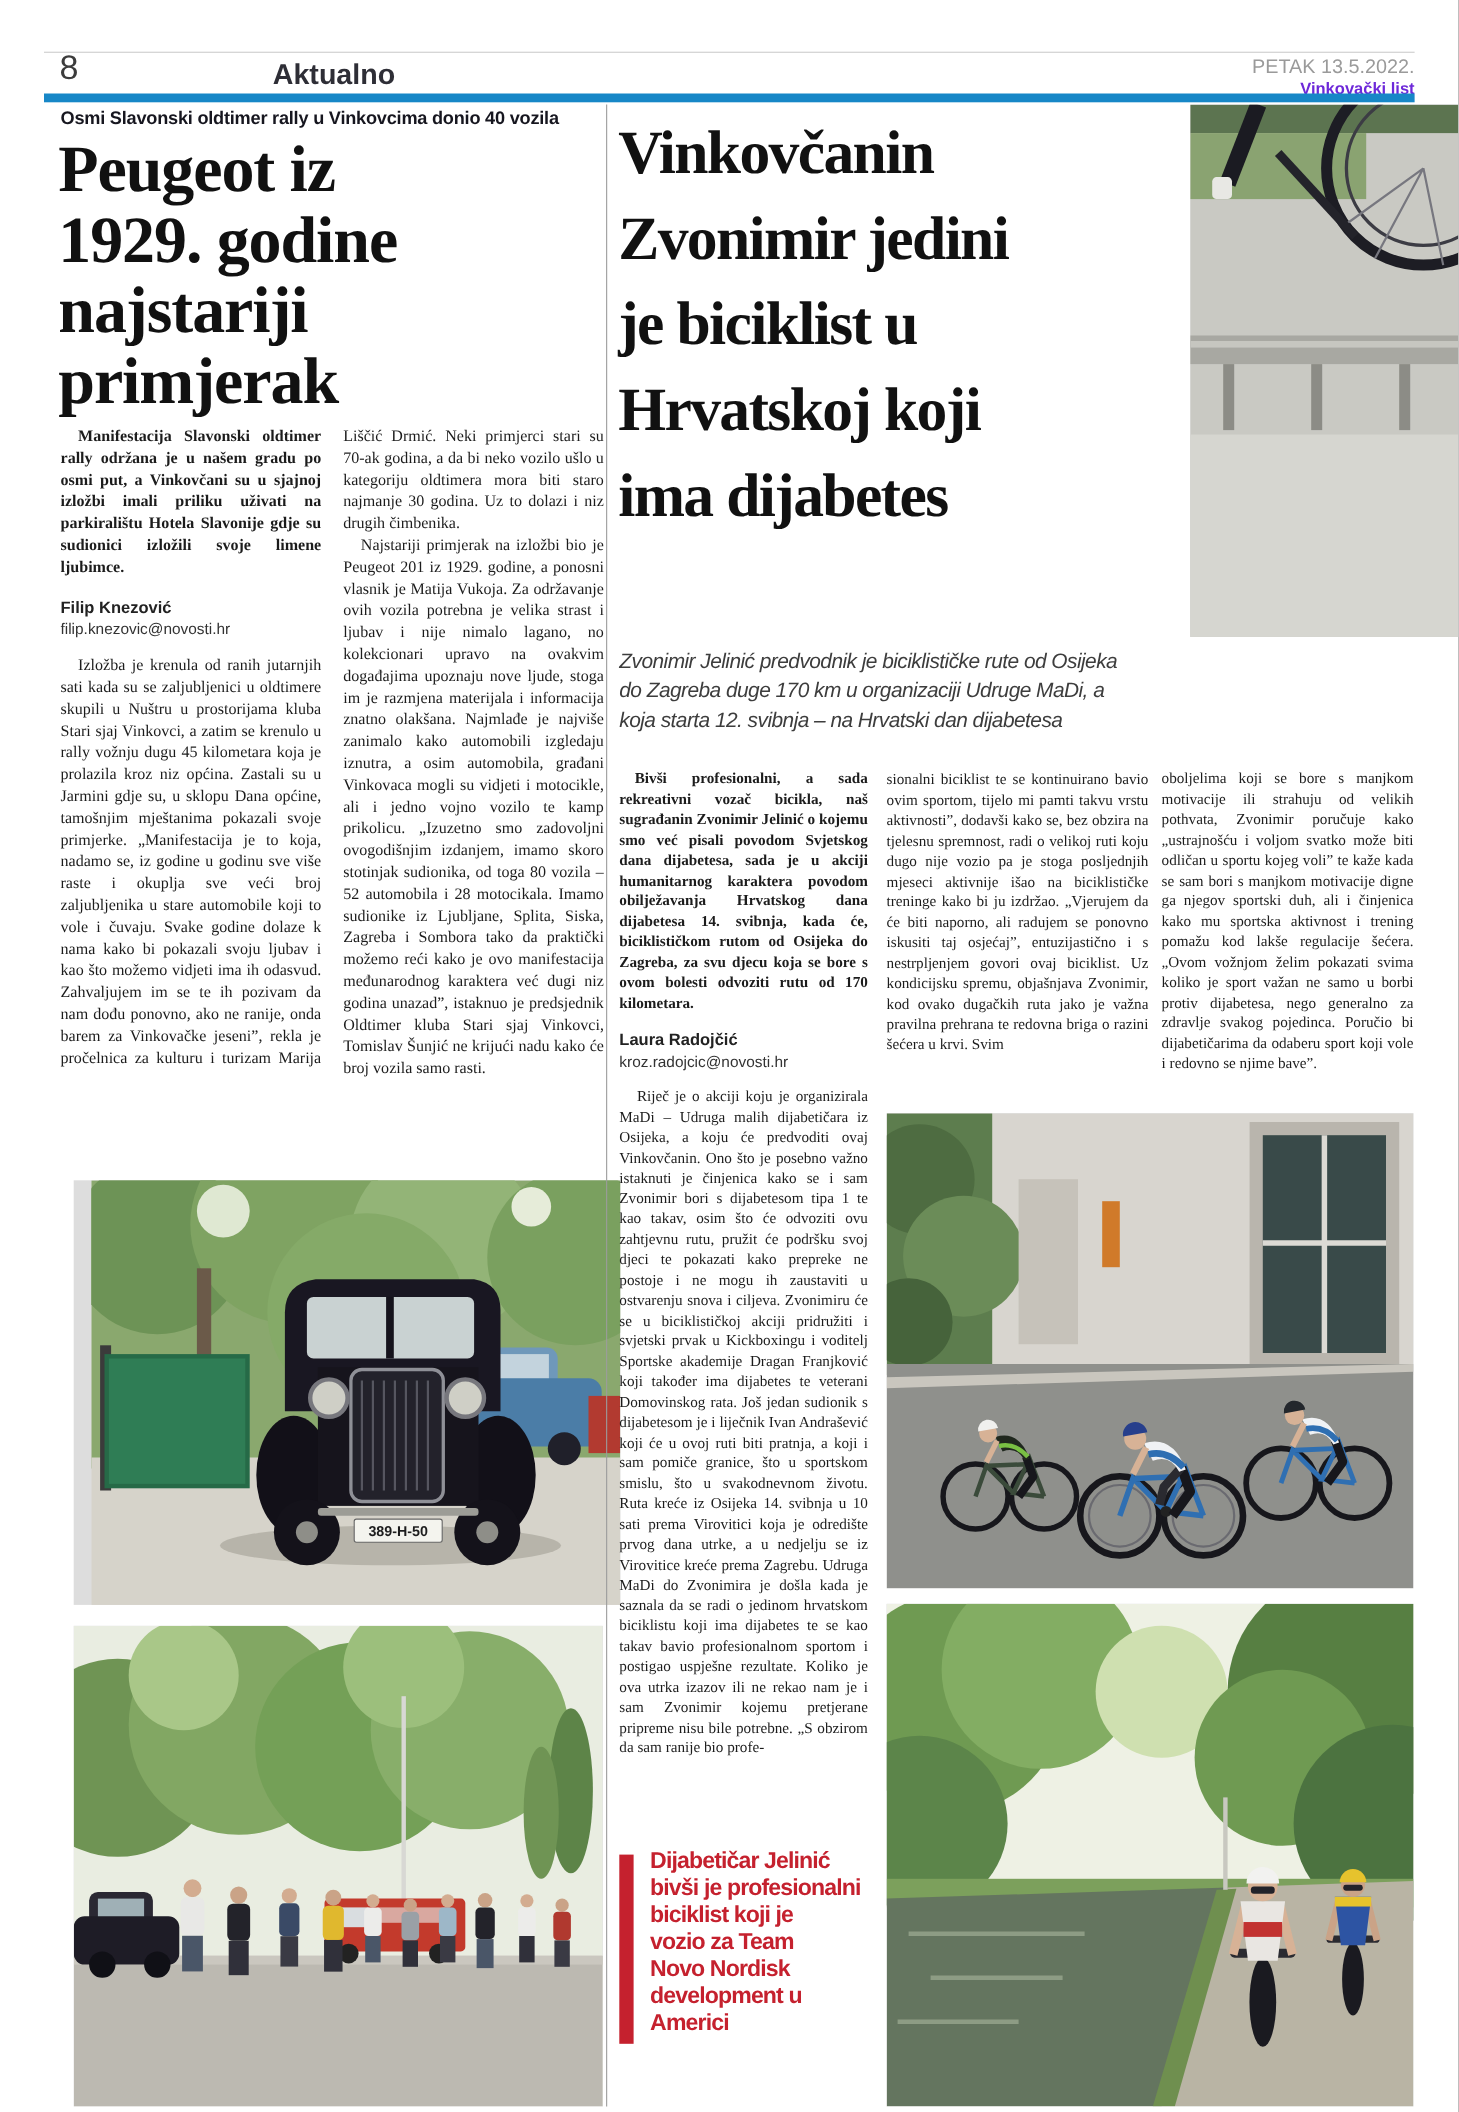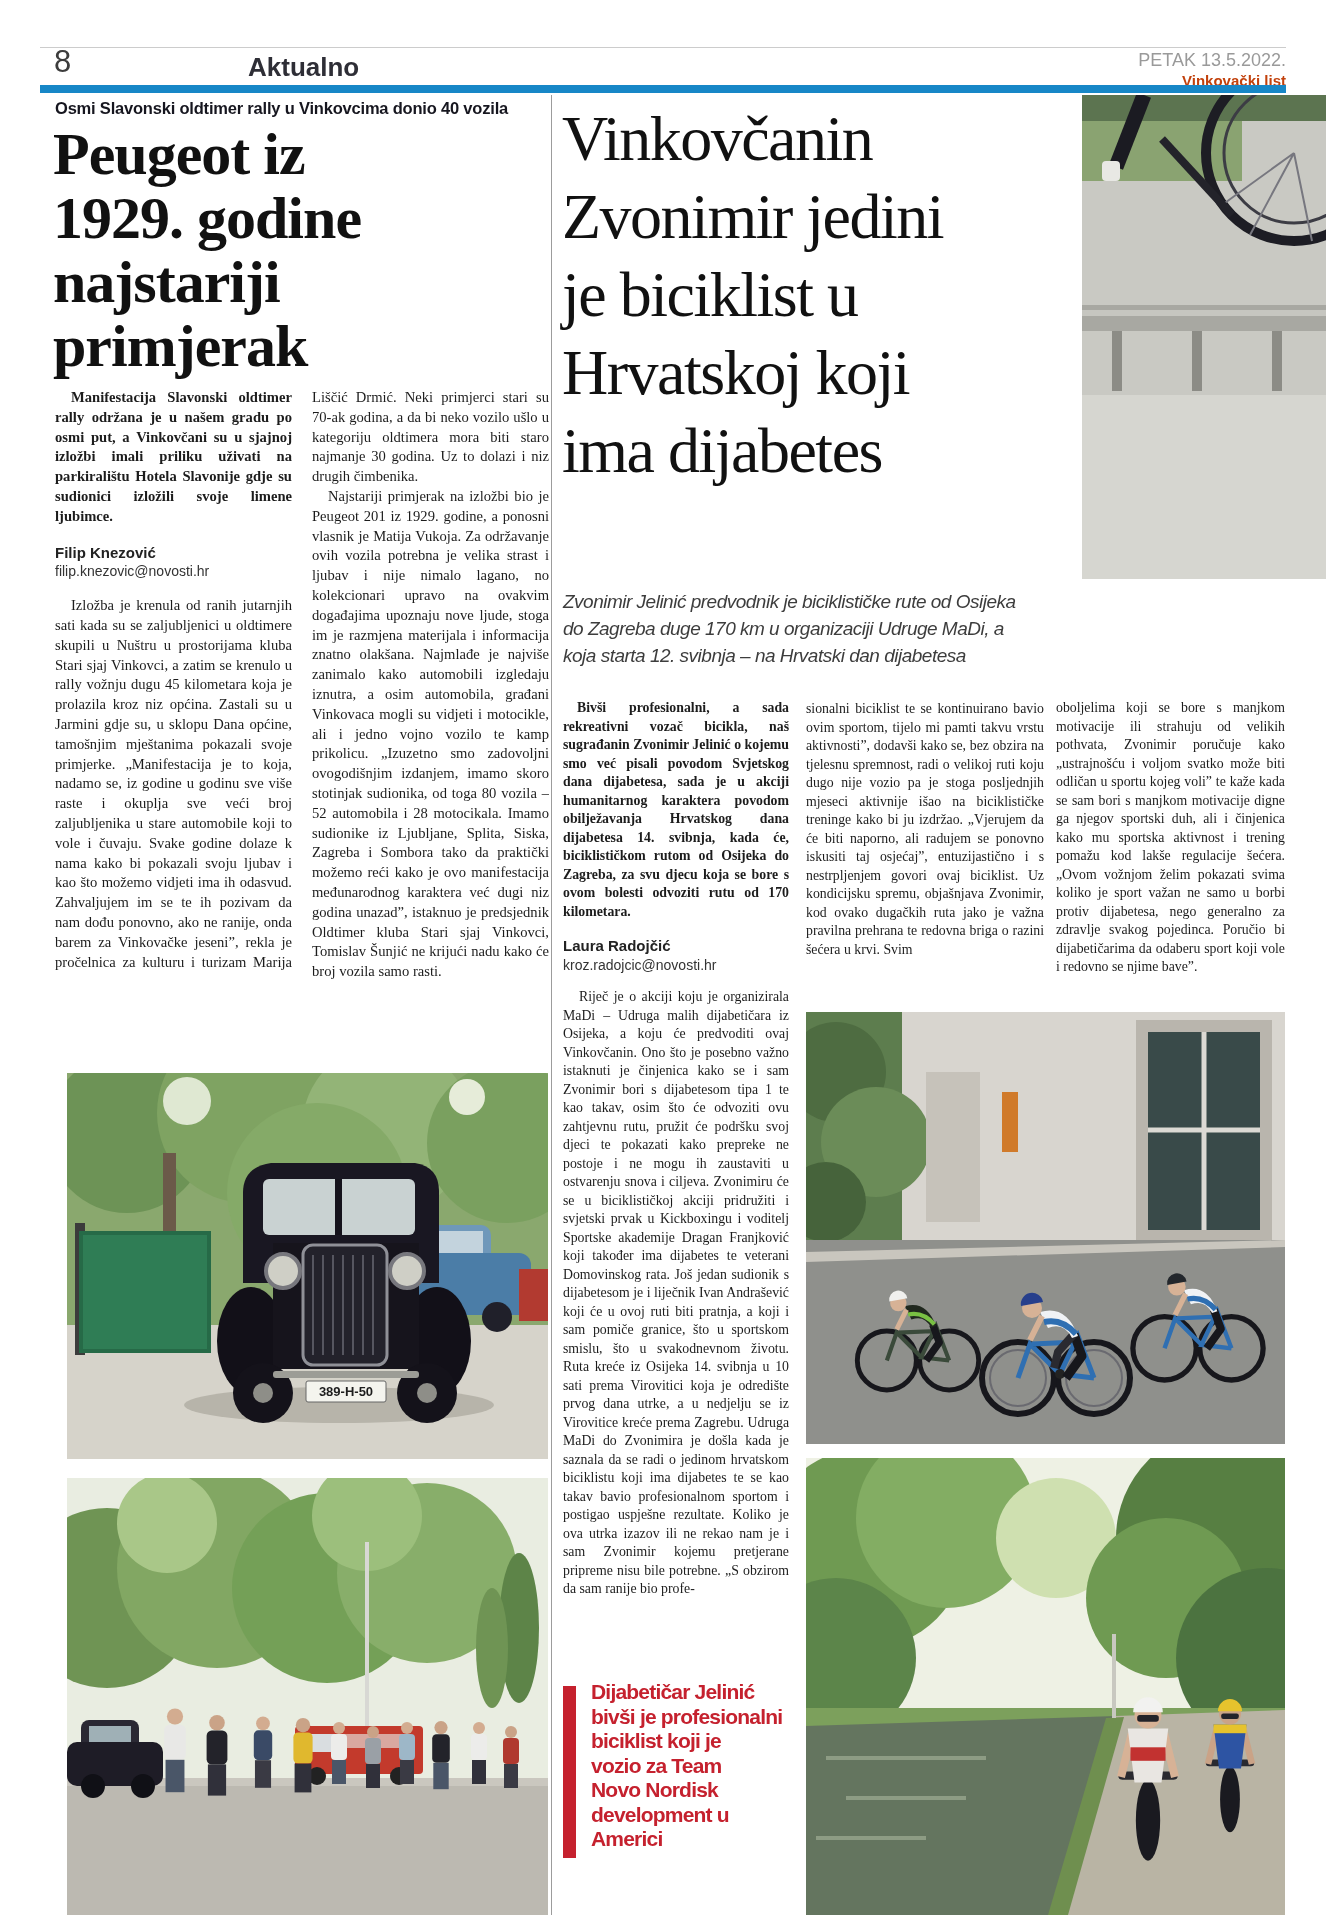--- a/index.html
+++ b/index.html
@@ -5,54 +5,54 @@
   html,body{margin:0;padding:0;background:#888;}
   .page{position:relative;width:1326px;height:1920px;background:#ffffff;margin:0 auto;
         font-family:"Liberation Serif",serif;color:#1c1c1c;overflow:hidden;}
   .abs{position:absolute;}
   
   .top-rule{left:40px;top:47px;width:1246px;height:1px;background:#cccccc;}
   .page-number{left:54px;top:44px;font-family:"Liberation Sans",sans-serif;font-size:31px;color:#3c3c3c;}
   .section-title{left:248px;top:52px;font-family:"Liberation Sans",sans-serif;font-weight:bold;font-size:26px;color:#2e2e36;}
   .header-right{right:40px;top:50px;text-align:right;font-family:"Liberation Sans",sans-serif;}
   .issue-date{font-size:18px;color:#9a9a9a;}
-  .publication{font-size:15px;font-weight:bold;color:#c2410c;margin-top:1px;}
+  .publication{font-size:15px;font-weight:bold;color:#6d28d9;margin-top:1px;}
   .blue-rule{left:40px;top:85px;width:1246px;height:8px;background:#1787c7;}
   
   .kicker{left:55px;top:99px;width:494px;font-family:"Liberation Sans",sans-serif;font-weight:bold;
           font-size:16.5px;letter-spacing:-0.2px;color:#16161f;white-space:nowrap;}
   .hl-left{left:53px;top:122px;font-weight:bold;font-size:60px;line-height:64px;letter-spacing:-1px;color:#111;}
   .left-body{left:55px;top:388px;width:494px;height:685px;column-count:2;column-gap:20px;
              font-size:14.6px;line-height:19.8px;text-align:justify;overflow:hidden;}
   .lede{font-weight:bold;text-indent:16px;margin:0;}
   .byline-block{margin:16px 0 14px 0;font-family:"Liberation Sans",sans-serif;break-inside:avoid;}
   .author-name{font-weight:bold;font-size:15px;color:#222;}
   .author-email{font-size:14px;color:#333;}
   .body-para{text-indent:16px;margin:0;}
   
   .v-rule{left:551px;top:95px;width:1px;height:1820px;background:#9c9c9c;}
   
-  .hl-right{left:562px;top:100px;font-weight:normal;font-size:64px;line-height:78px;letter-spacing:-1.5px;color:#111;}
+  .hl-right{left:562px;top:100px;font-weight:bold;font-size:56px;line-height:78px;letter-spacing:-1.5px;color:#111;}
   .subhead{left:563px;top:588px;font-family:"Liberation Sans",sans-serif;font-size:19px;line-height:27px;
            letter-spacing:-0.5px;color:#3d3d3d;white-space:nowrap;font-style:italic;}
   .rcol{position:absolute;font-size:13.8px;line-height:18.5px;text-align:justify;overflow:hidden;}
   .rcol1{left:563px;top:699px;width:226px;height:966px;}
   .rcol2{left:806px;top:700px;width:238px;height:310px;}
   .rcol3{left:1056px;top:699px;width:229px;height:313px;}
   .intro{font-weight:bold;text-indent:14px;margin:0;}
   
   .pull-quote{left:563px;top:1680px;width:240px;}
   .quote-bar{position:absolute;left:0;top:6px;width:13px;height:172px;background:#c5212e;}
   .quote-text{margin-left:28px;font-family:"Liberation Sans",sans-serif;font-weight:bold;
               font-size:21px;line-height:24.5px;letter-spacing:-0.8px;color:#c5212e;white-space:nowrap;}
   
   .photo{position:absolute;overflow:hidden;background:#ddd;}
   .photo svg{display:block;}
   .photo-top{left:1082px;top:95px;width:244px;height:484px;}
-  .photo-car{left:67px;top:1073px;width:481px;height:386px;}
+  .photo-car{left:67px;top:1073px;width:481px;height:386px;padding-left:16px;}
   .photo-crowd{left:67px;top:1478px;width:481px;height:437px;}
   .photo-race{left:806px;top:1012px;width:479px;height:432px;}
   .photo-ride{left:806px;top:1458px;width:479px;height:457px;}
 </style>
 </head>
 <body>
 
 <div class="page">
 
   <div class="abs top-rule"></div>

